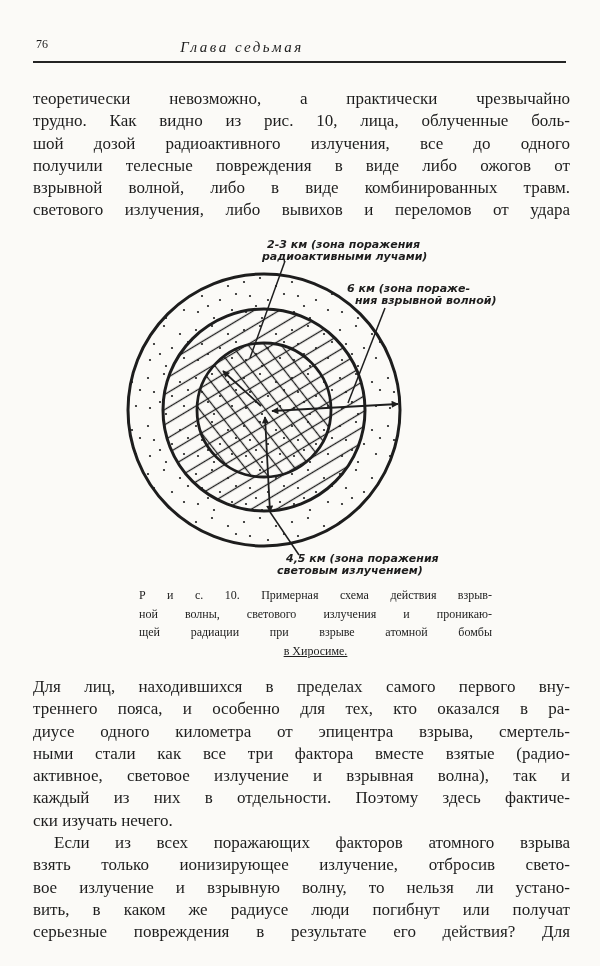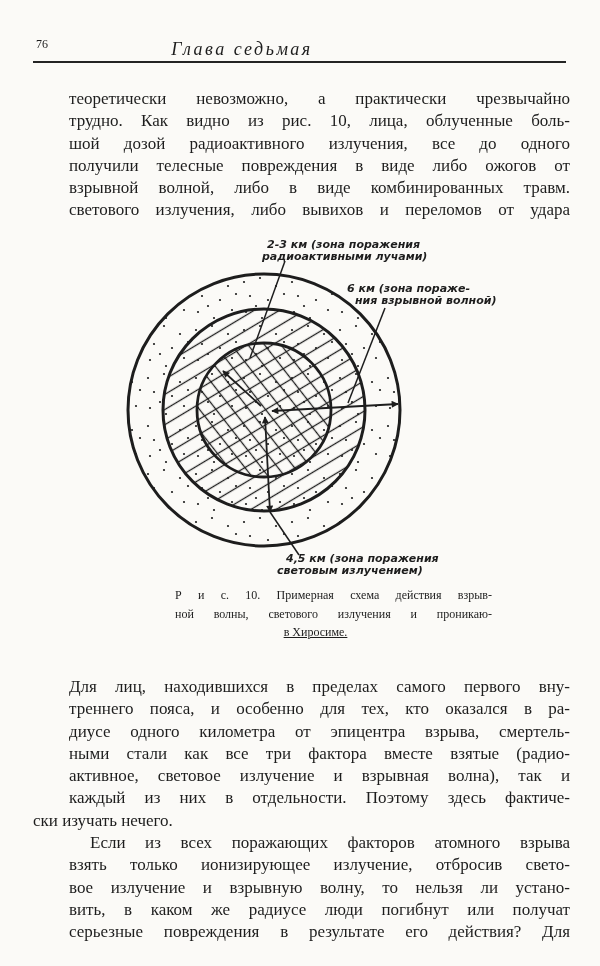--- a/index.html
+++ b/index.html
@@ -5,29 +5,29 @@
   html,body { margin:0; padding:0; background:#e8e6e0; }
   .page {
     position:relative; width:600px; height:966px;
     background:#fbfaf7; color:#1d1d1d; overflow:hidden;
     font-family:"Liberation Serif","DejaVu Serif",serif;
   }
   
   .pagenum { position:absolute; left:36px; top:37px; font-size:12px; }
   .chapter {
     position:absolute; left:0; top:39px; width:484px; text-align:center;
-    font-style:italic; font-size:18px; letter-spacing:2.5px;
+    font-style:italic; font-size:15px; letter-spacing:2.5px;
   }
   .rule { position:absolute; left:33px; top:61px; width:533px; height:2px; background:#242424; }
   
   .block { position:absolute; left:33px; width:537px; font-size:17px; line-height:22.3px; }
   .p1 { top:88px; }
   .p23 { top:676px; }
   .line { white-space:nowrap; }
-  .j { text-align:justify; text-align-last:justify; white-space:normal;margin-left:36px; }
+  .j { text-align:justify; text-align-last:justify; white-space:normal; }
   .l { text-align:left; text-align-last:left; }
   .indent { text-indent:21px; }
   
   .fig { position:absolute; left:0; top:228px; }
   .dlab { font-family:"DejaVu Sans",sans-serif; font-style:italic; font-weight:bold;
           font-size:11px; fill:#1d1d1d; }
   .caption { position:absolute; left:139px; top:586px; width:353px;
              font-size:12px; line-height:18.6px; }
   .c { text-align:center; text-align-last:center;text-decoration:underline; }
 </style>
@@ -89,20 +89,21 @@
     <text class="dlab" x="262" y="32">радиоактивными лучами)</text>
     <text class="dlab" x="347" y="64">6 км (зона пораже-</text>
     <text class="dlab" x="355" y="76">ния взрывной волной)</text>
     <text class="dlab" x="286" y="334">4,5 км (зона поражения</text>
     <text class="dlab" x="277" y="346">световым излучением)</text>
   </svg>
 
   <div class="caption">
     <div class="line j">Р и с. 10. Примерная схема действия взрыв-</div>
     <div class="line j">ной волны, светового излучения и проникаю-</div>
+    <div class="line j">щей радиации при взрыве атомной бомбы</div>
     <div class="line c">в Хиросиме.</div>
   </div>
 
   <div class="block p23">
     <div class="line j">Для лиц, находившихся в пределах самого первого вну-</div>
     <div class="line j">треннего пояса, и особенно для тех, кто оказался в ра-</div>
     <div class="line j">диусе одного километра от эпицентра взрыва, смертель-</div>
     <div class="line j">ными стали как все три фактора вместе взятые (радио-</div>
     <div class="line j">активное, световое излучение и взрывная волна), так и</div>
     <div class="line j">каждый из них в отдельности. Поэтому здесь фактиче-</div>

